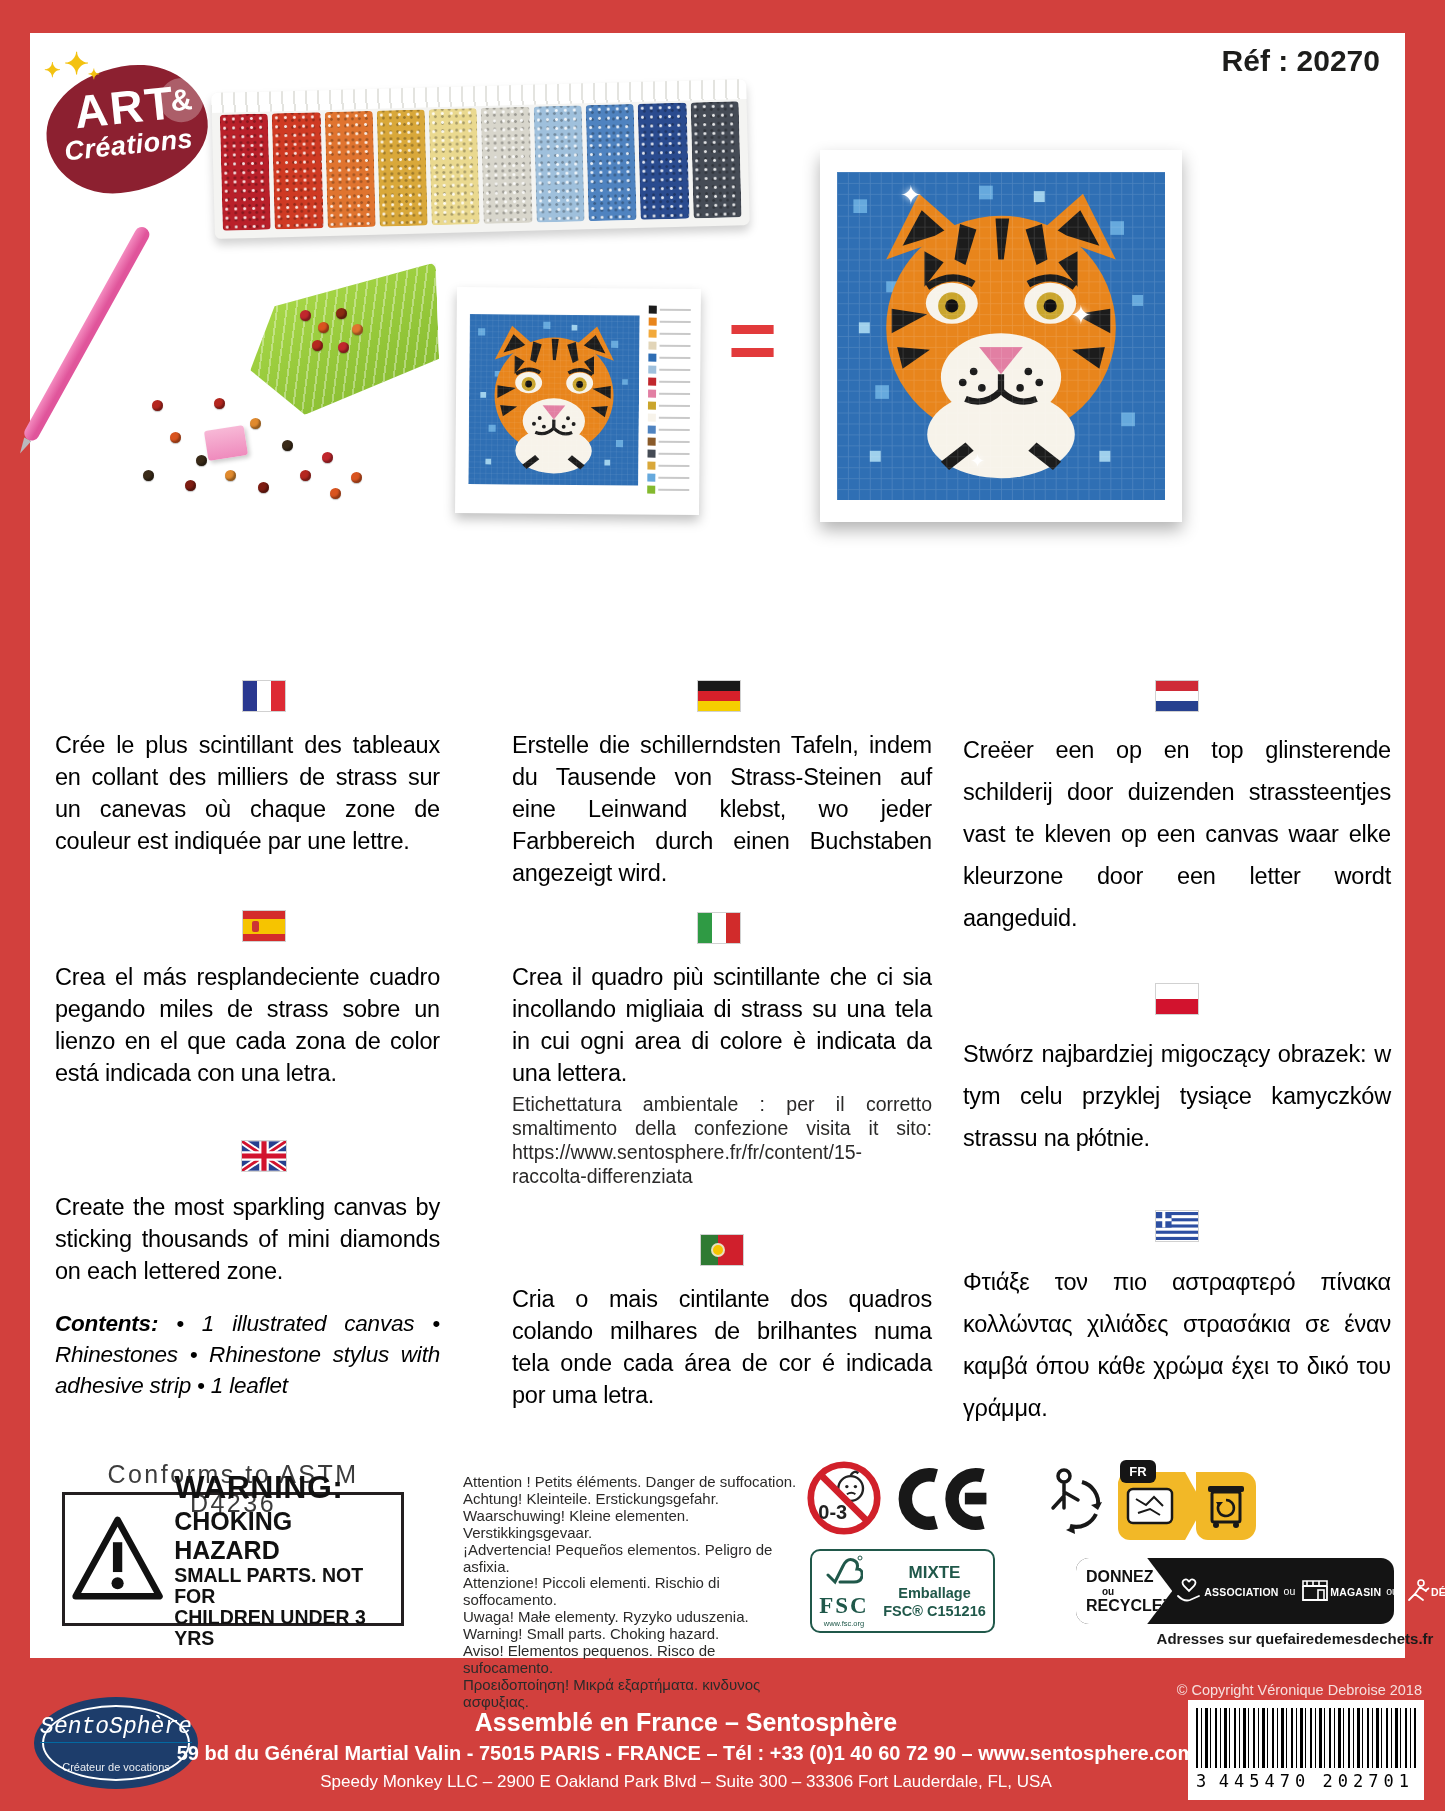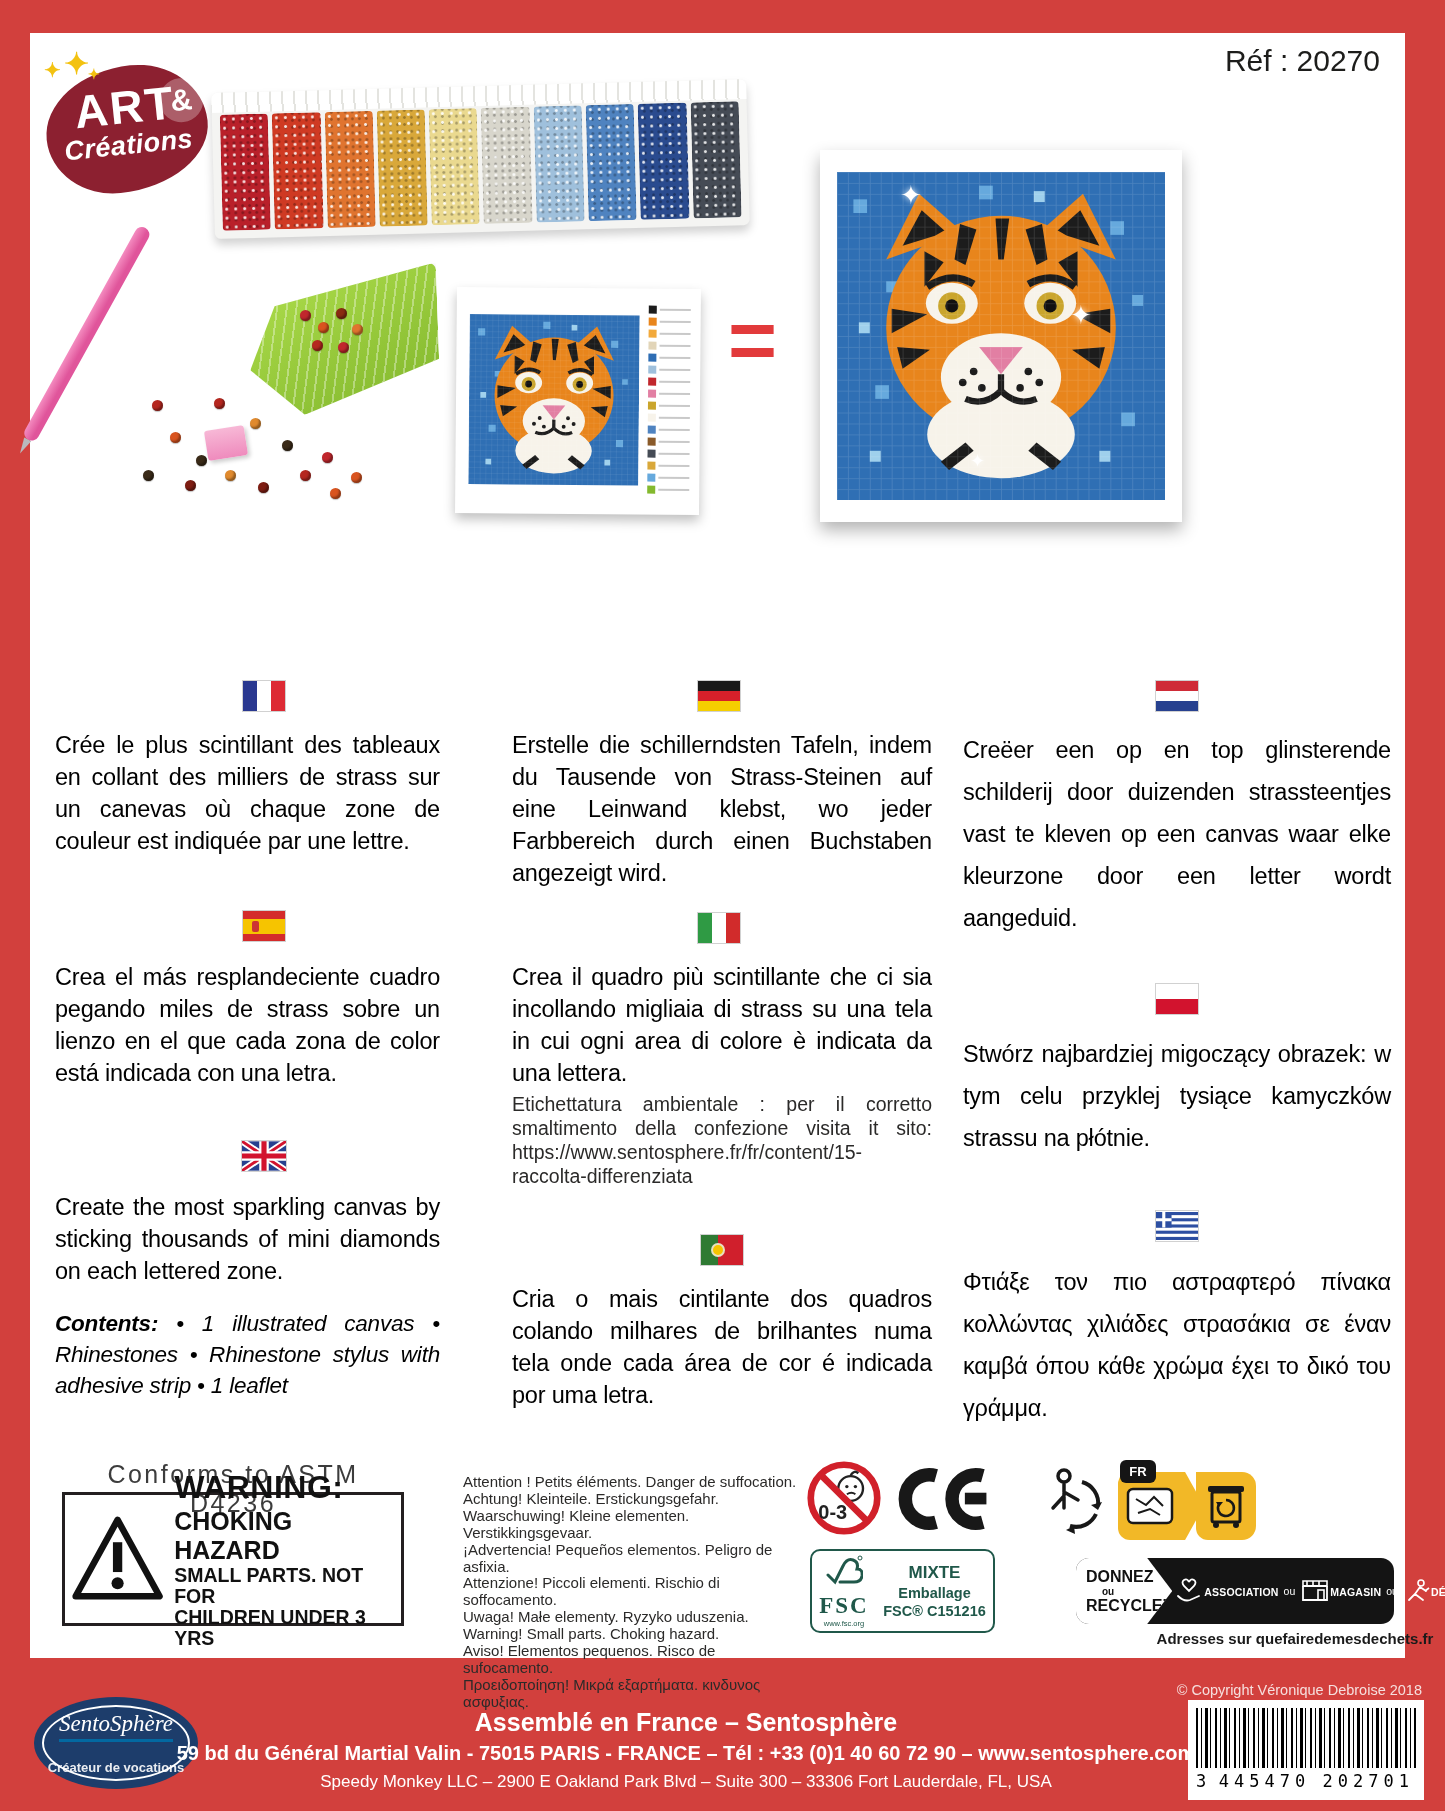--- a/index.html
+++ b/index.html
@@ -11,21 +11,21 @@
   .blob{position:absolute;left:46px;top:66px;width:162px;height:126px;background:#8c2030;
         border-radius:56% 44% 58% 42%/52% 50% 50% 48%;transform:rotate(-6deg);
         color:#fff;text-align:center;}
   .blob .art{font-size:46px;font-weight:800;letter-spacing:2px;margin-top:14px;}
   .blob .crea{font-size:27px;font-weight:700;font-style:italic;margin-top:-4px;letter-spacing:.5px;}
   .blob .amp{position:absolute;right:2px;top:18px;width:44px;height:44px;border-radius:50%;
         background:rgba(255,255,255,.28);font-size:30px;font-weight:700;line-height:44px;}
   .spark{position:absolute;color:#f3c211;font-weight:700;}
 
   .ref{position:absolute;left:1140px;top:44px;width:240px;text-align:right;
-       font-size:30px;font-weight:400;color:#1d1d1b;}
+       font-size:30px;font-weight:700;color:#1d1d1b;}
 
   
   .strip{position:absolute;left:213px;top:86px;width:535px;height:146px;transform:rotate(-1.5deg);
          background:#f4f4f2;border-radius:6px;box-shadow:0 6px 10px rgba(0,0,0,.18);
          display:flex;gap:4px;padding:22px 8px 8px 8px;box-sizing:border-box;}
   .strip::before{content:"";position:absolute;left:0;top:0;right:0;height:20px;border-radius:6px 6px 0 0;
          background:repeating-linear-gradient(90deg,#ffffff 0 10px,#e4e4e0 10px 12px);}
   .gem{flex:1;border-radius:4px;
        background-image:radial-gradient(circle,rgba(255,255,255,.85) 1px,transparent 1.9px),
                         radial-gradient(circle,rgba(0,0,0,.28) 1px,transparent 1.7px);
@@ -118,23 +118,23 @@
   .banner .grp span{font-size:10.5px;font-weight:800;margin-top:1px;letter-spacing:.2px;}
   .banner .ou{font-size:10.5px;margin:0 3px;align-self:center;}
   .adresses{position:absolute;left:1136px;top:1630px;width:318px;text-align:center;font-size:15px;
        font-weight:700;color:#1a1a1a;}
 
   
   .footer-oval{position:absolute;left:37px;top:1700px;width:158px;height:86px;background:#1d3d6b;
        border-radius:50%;box-shadow:0 0 0 3px #1d3d6b;}
   .footer-oval .ring{position:absolute;inset:5px;border:2px solid #fff;border-radius:50%;
        display:flex;flex-direction:column;align-items:center;justify-content:center;color:#fff;}
-  .footer-oval .nm{font-family:Liberation Serif, serif;font-style:italic;font-size:23px;
-       border-bottom:3px solid #0369a1;padding-bottom:2px;}
-  .footer-oval .tg{font-size:13px;margin-top:18px;opacity:.9;font-weight:bold;}
+  .footer-oval .nm{font-family:Liberation Mono, monospace;font-style:italic;font-size:23px;
+       border-bottom:1px solid #0369a1;padding-bottom:2px;}
+  .footer-oval .tg{font-size:11px;margin-top:18px;opacity:.9;}
   .fline{position:absolute;left:0;width:1372px;text-align:center;color:#fff;}
   .copyright{position:absolute;left:1040px;top:1682px;width:382px;text-align:right;font-size:14.5px;
        color:#f6dfde;}
   .barcode{position:absolute;left:1188px;top:1700px;width:236px;height:100px;background:#fff;
        box-sizing:border-box;padding:8px 8px 0 8px;}
   .bars{height:60px;background:repeating-linear-gradient(90deg,#000 0 2px,#fff 2px 5px,#000 5px 6px,
         #fff 6px 9px,#000 9px 12px,#fff 12px 14px,#000 14px 15px,#fff 15px 19px);}
   .bdigits{display:flex;justify-content:space-between;align-items:center;
         font-family:"DejaVu Sans Mono",monospace;font-size:17px;color:#000;padding:3px 2px 0 0;}
   .bdigits .g{letter-spacing:5px;}

